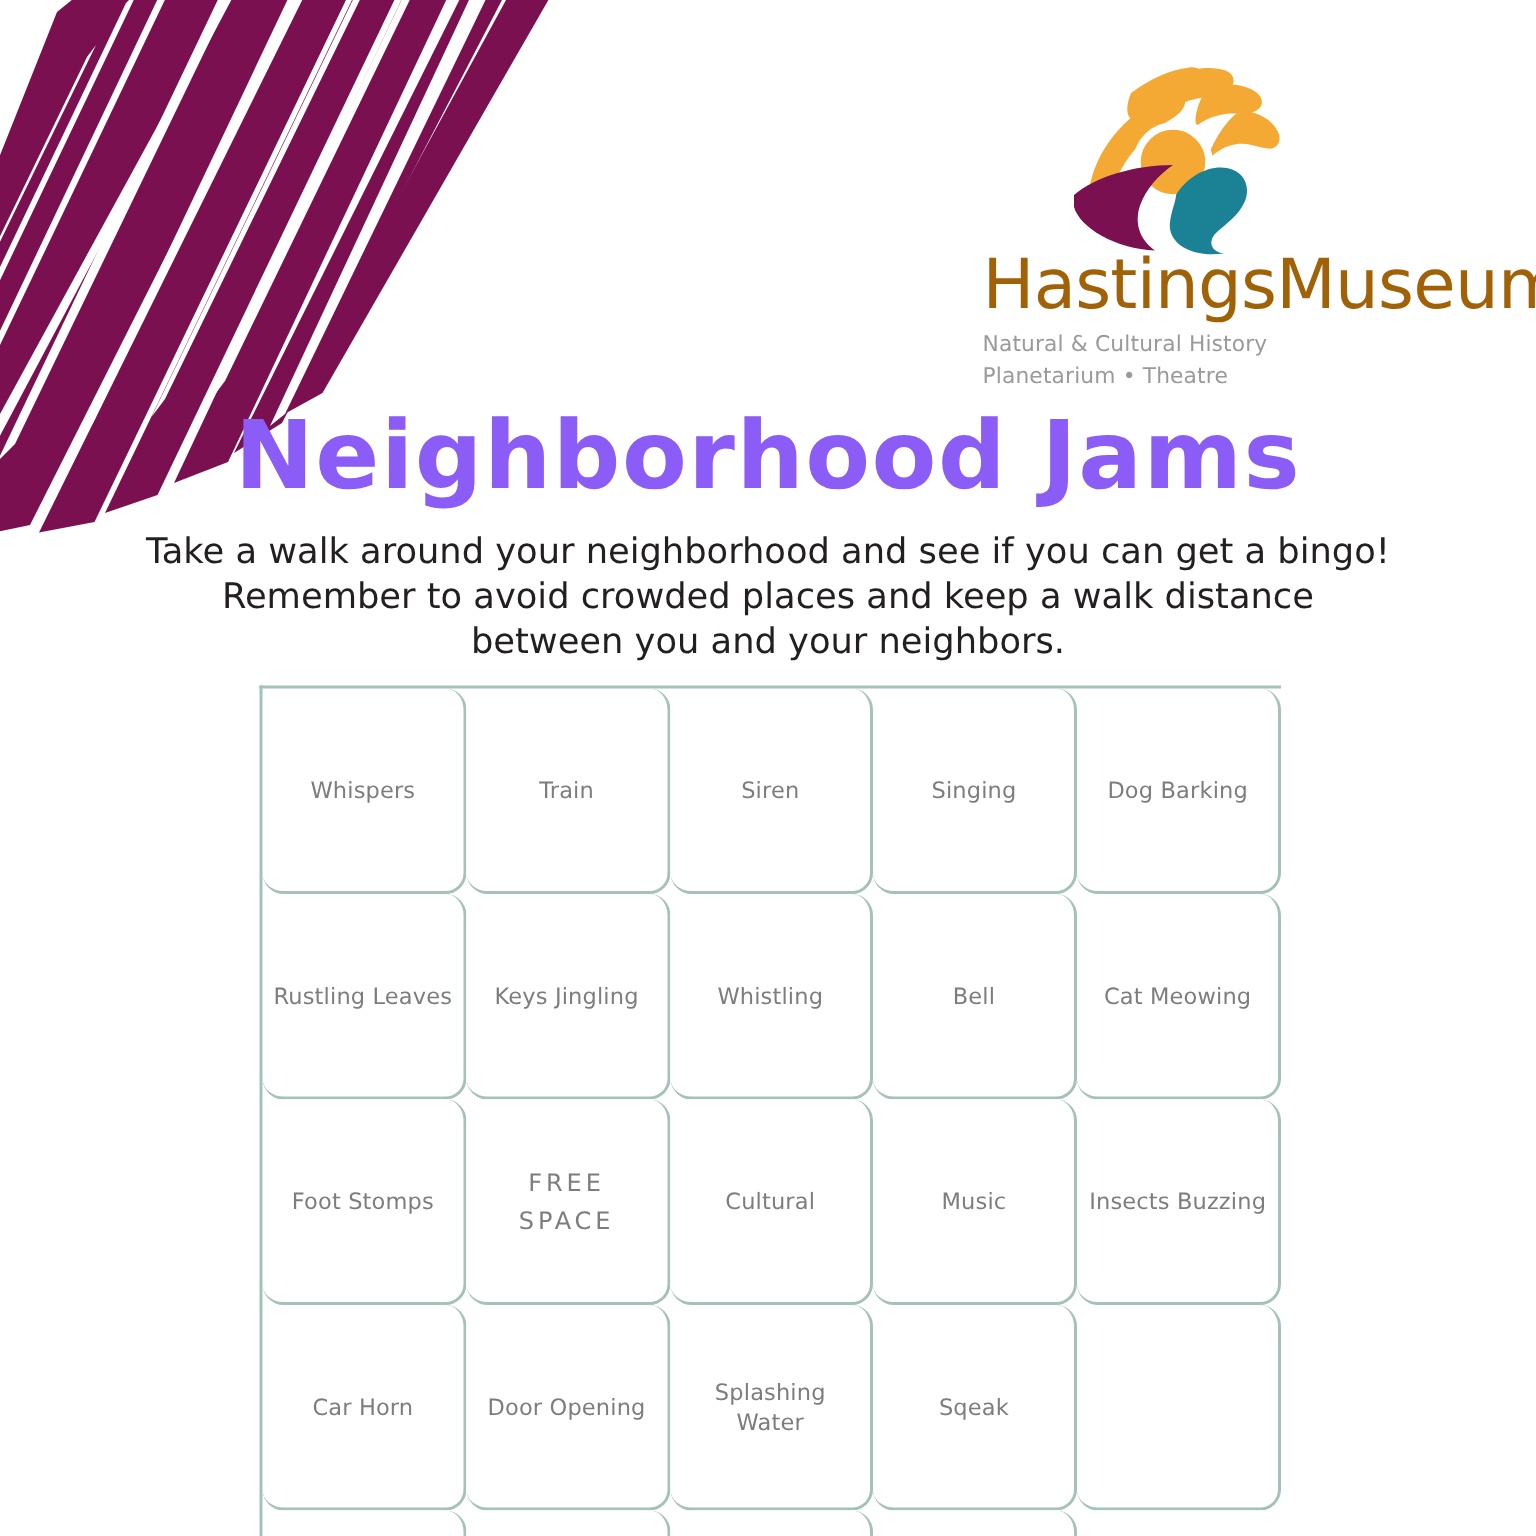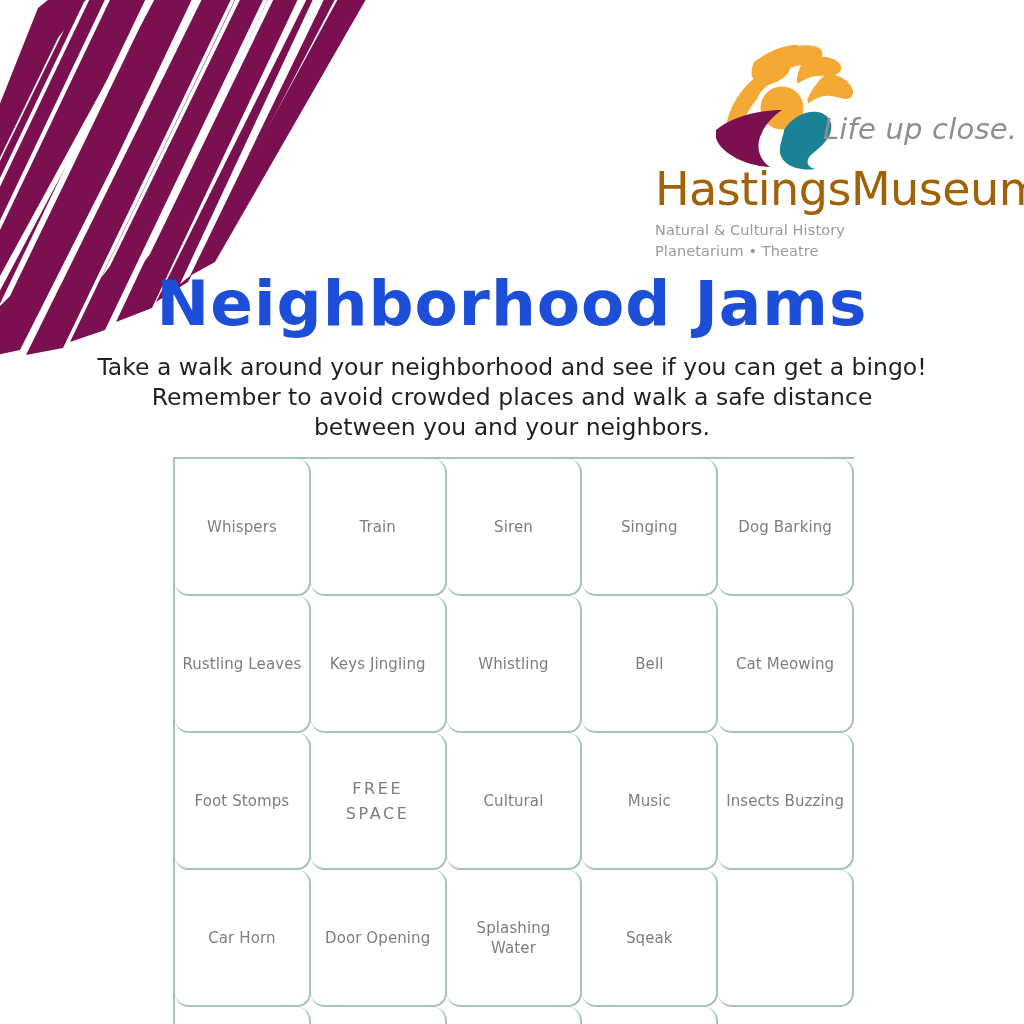--- a/index.html
+++ b/index.html
@@ -84,21 +84,21 @@
   
   #headline {
     position: absolute;
     left: 0;
     top: 272px;
     width: 1024px;
     text-align: center;
     font-family: "DejaVu Sans", sans-serif;
     font-weight: bold;
     font-size: 63px;
-    color: #1d4ed8;
+    color: #8b5cf6;
     letter-spacing: 1px;
     line-height: 1;
   }
   #subtitle {
     position: absolute;
     left: 0;
     top: 352px;
     width: 1024px;
     text-align: center;
     font-family: "DejaVu Sans", sans-serif;
@@ -187,31 +187,30 @@
         <circle cx="72" cy="64" r="22"></circle>
       </g>
 
       <path d="M72 40 A24 24 0 0 1 96 64 A24 24 0 0 1 72 88 A24 24 0 0 1 48 64 A24 24 0 0 1 72 40 Z" fill="none" stroke="#FFFFFF" stroke-width="5"></path>
 
       <path d="M6 86 C20 74 46 66 72 66 C62 73 54 82 50 93 C46 105 50 116 60 123 C34 122 10 108 6 94 Z" fill="#7B1050"></path>
 
       <path d="M74 86 C82 73 96 66 108 68 C119 70 124 80 120 90 C116 100 106 106 100 112 C95 118 98 124 106 125 C84 128 68 118 70 104 C71 96 74 90 74 86 Z" fill="#1B8296"></path>
     </svg>
 
-    <div id="logo-tagline">Life up close.</div>
     <div id="logo-wordmark">HastingsMuseum</div>
     <div id="logo-sub1">Natural &amp; Cultural History</div>
     <div id="logo-sub2">Planetarium • Theatre</div>
   </div>
 
   <div id="headline">Neighborhood Jams</div>
 
   <div id="subtitle">
     <span class="line">Take a walk around your neighborhood and see if you can get a bingo!</span>
-    <span class="line">Remember to avoid crowded places and walk a safe distance</span>
+    <span class="line">Remember to avoid crowded places and keep a walk distance</span>
     <span class="line">between you and your neighbors.</span>
   </div>
 
   <div id="bingo-grid">
       <div class="bingo-cell">Whispers</div>
       <div class="bingo-cell">Train</div>
       <div class="bingo-cell">Siren</div>
       <div class="bingo-cell">Singing</div>
       <div class="bingo-cell">Dog Barking</div>
       <div class="bingo-cell">Rustling Leaves</div>

